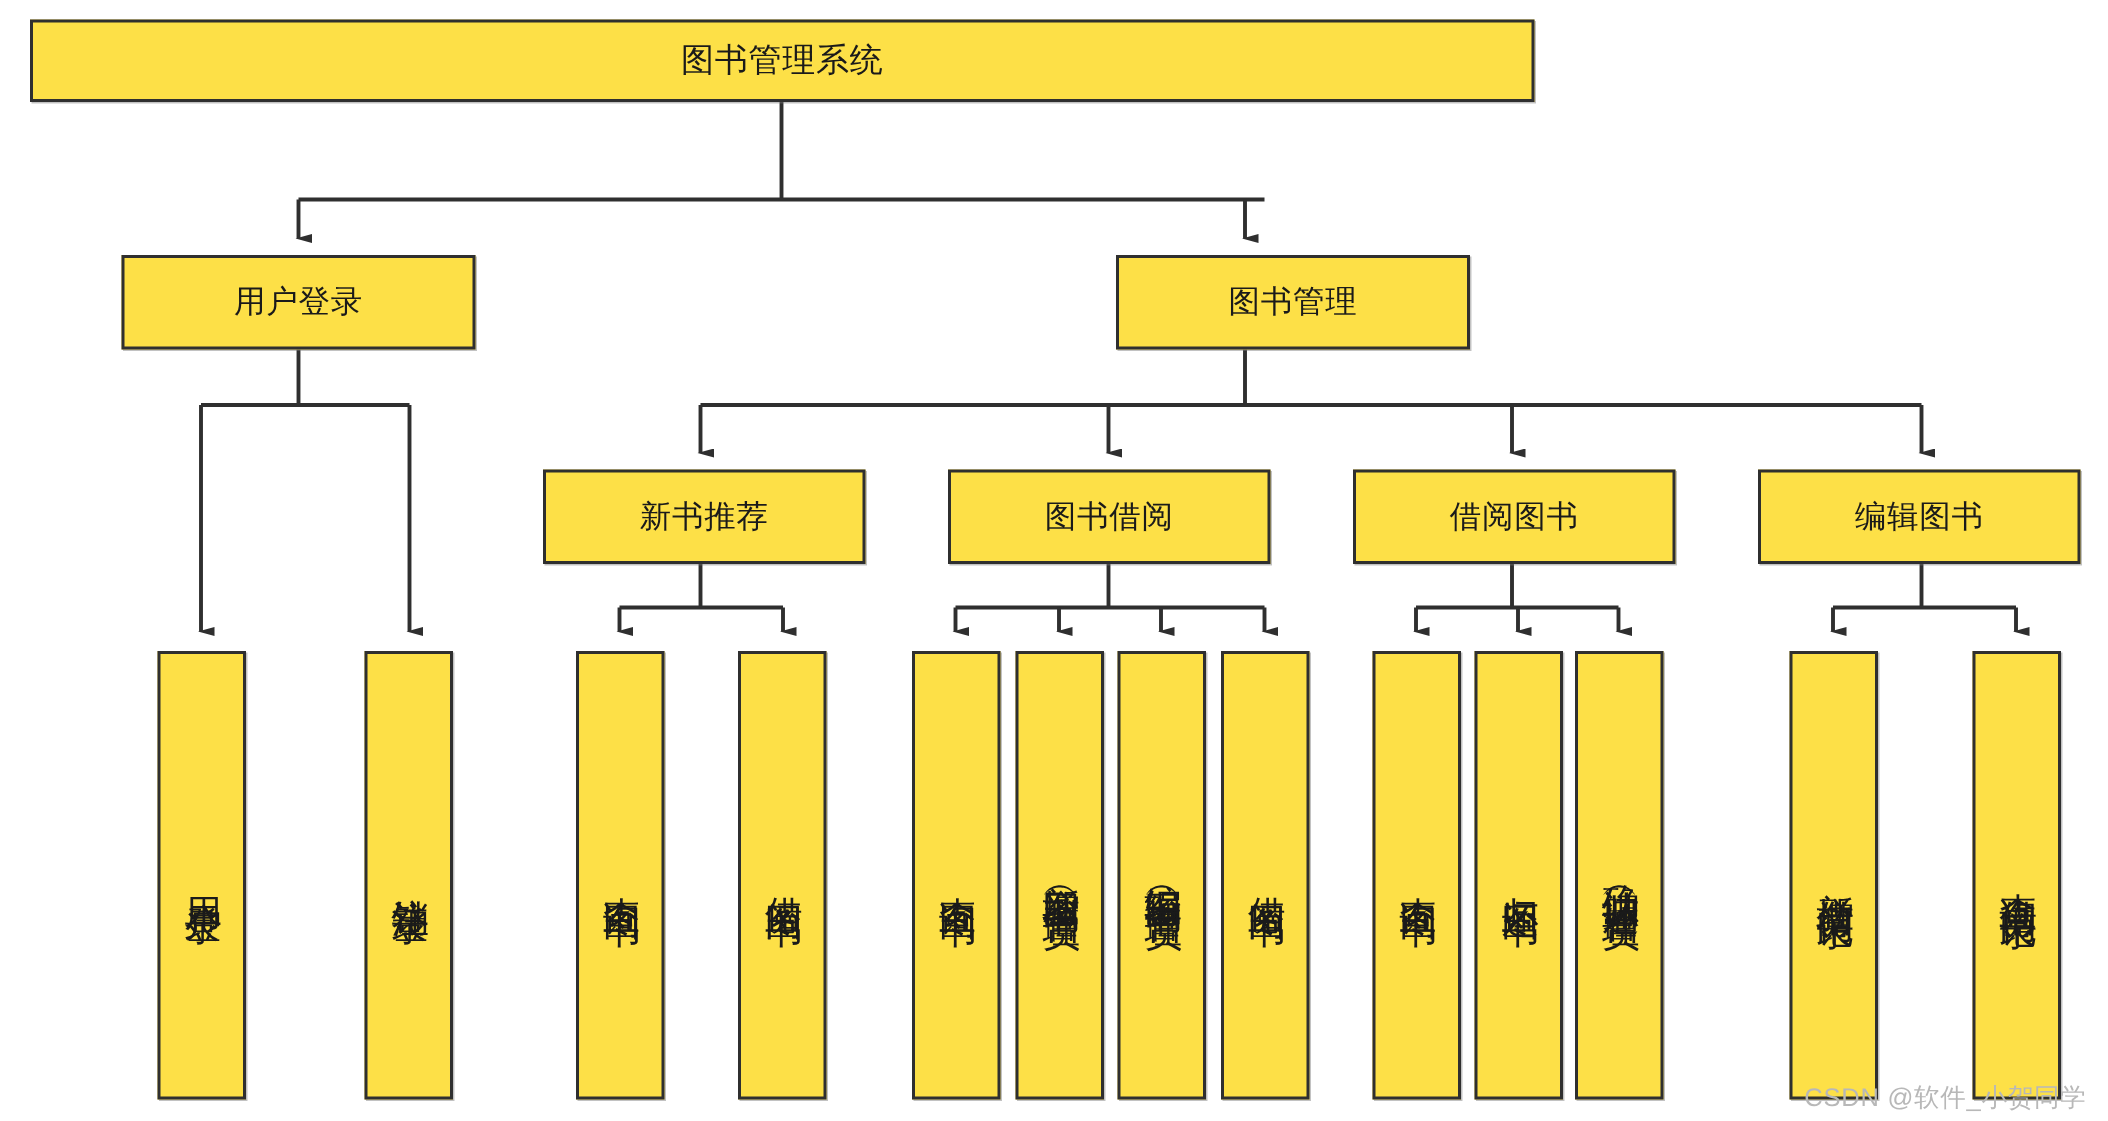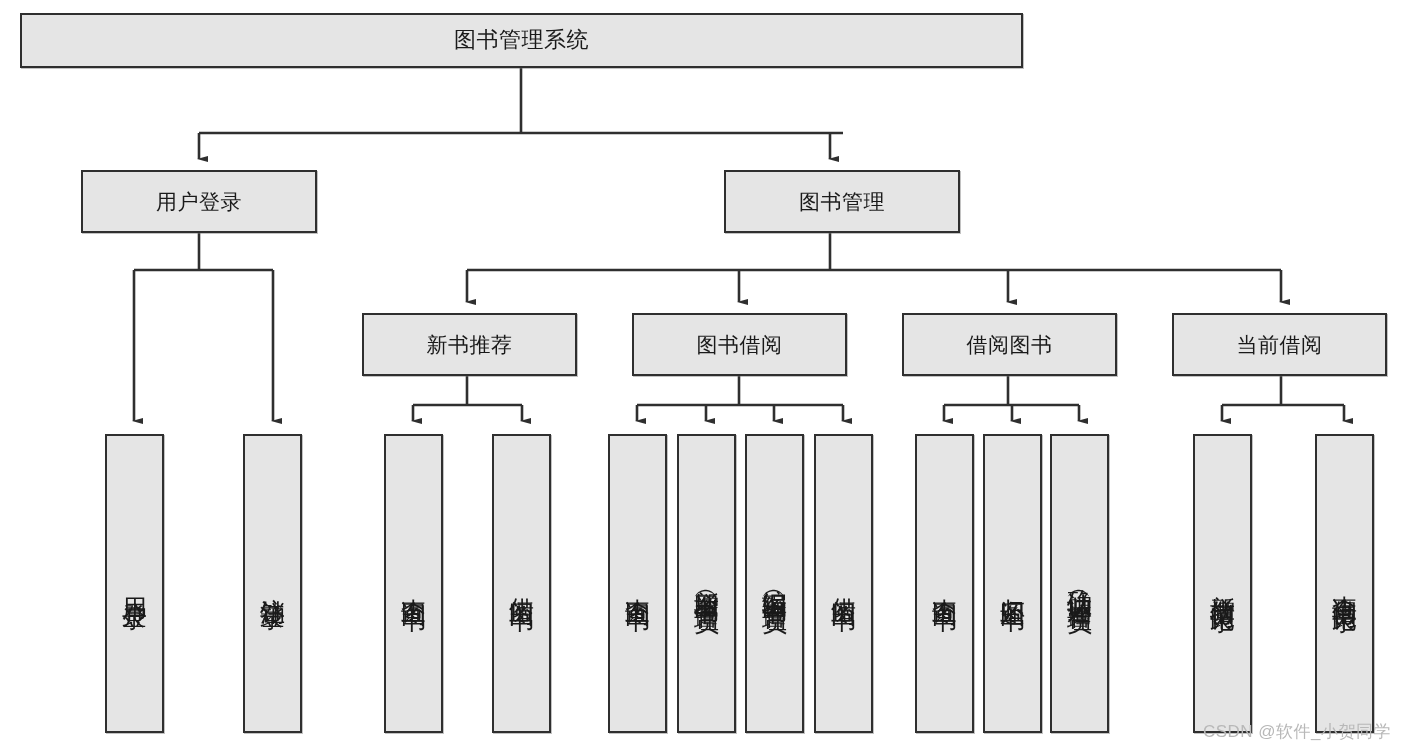--- a/index.html
+++ b/index.html
@@ -23,21 +23,21 @@
     left: 0;
     top: 0;
     width: 1405px;
     height: 747px;
     pointer-events: none;
   }
   .node {
     position: absolute;
     box-sizing: border-box;
     border: 2.5px solid #2f2f2f;
-    background: #e5e5e5;
+    background: #fde047;
     display: flex;
     align-items: center;
     justify-content: center;
     color: #1a1a1a;
     box-shadow: 1px 1px 0 rgba(120,120,120,0.45);
   }
   .node .label {
     display: block;
     text-align: center;
     line-height: 1.12;
@@ -132,35 +132,35 @@
     </g>
   </svg>
 
   <div class="node h root" style="left:20px; top:13px; width:1003px; height:55px;">
     <span class="label">图书管理系统</span>
   </div>
 
   <div class="node h" style="left:81px; top:170px; width:236px; height:63px;">
     <span class="label">用户登录</span>
   </div>
-  <div class="node h" style="left:724px; top:170px; width:236px; height:63px;">
+  <div class="node h" style="left:744px; top:170px; width:236px; height:63px;">
     <span class="label">图书管理</span>
   </div>
 
   <div class="node h" style="left:632px; top:313px; width:215px; height:63px;">
     <span class="label">图书借阅</span>
   </div>
   <div class="node h" style="left:362px; top:313px; width:215px; height:63px;">
     <span class="label">新书推荐</span>
   </div>
   <div class="node h" style="left:902px; top:313px; width:215px; height:63px;">
     <span class="label">借阅图书</span>
   </div>
   <div class="node h" style="left:1172px; top:313px; width:215px; height:63px;">
-    <span class="label">当前借阅</span>
+    <span class="label">编辑图书</span>
   </div>
 
   <div class="node v" style="left:105px; top:434px; width:59px; height:299px;">
     <span class="label">用户登录</span>
   </div>
   <div class="node v" style="left:243px; top:434px; width:59px; height:299px;">
     <span class="label">注销登录</span>
   </div>
 
   <div class="node v" style="left:384px; top:434px; width:59px; height:299px;">

